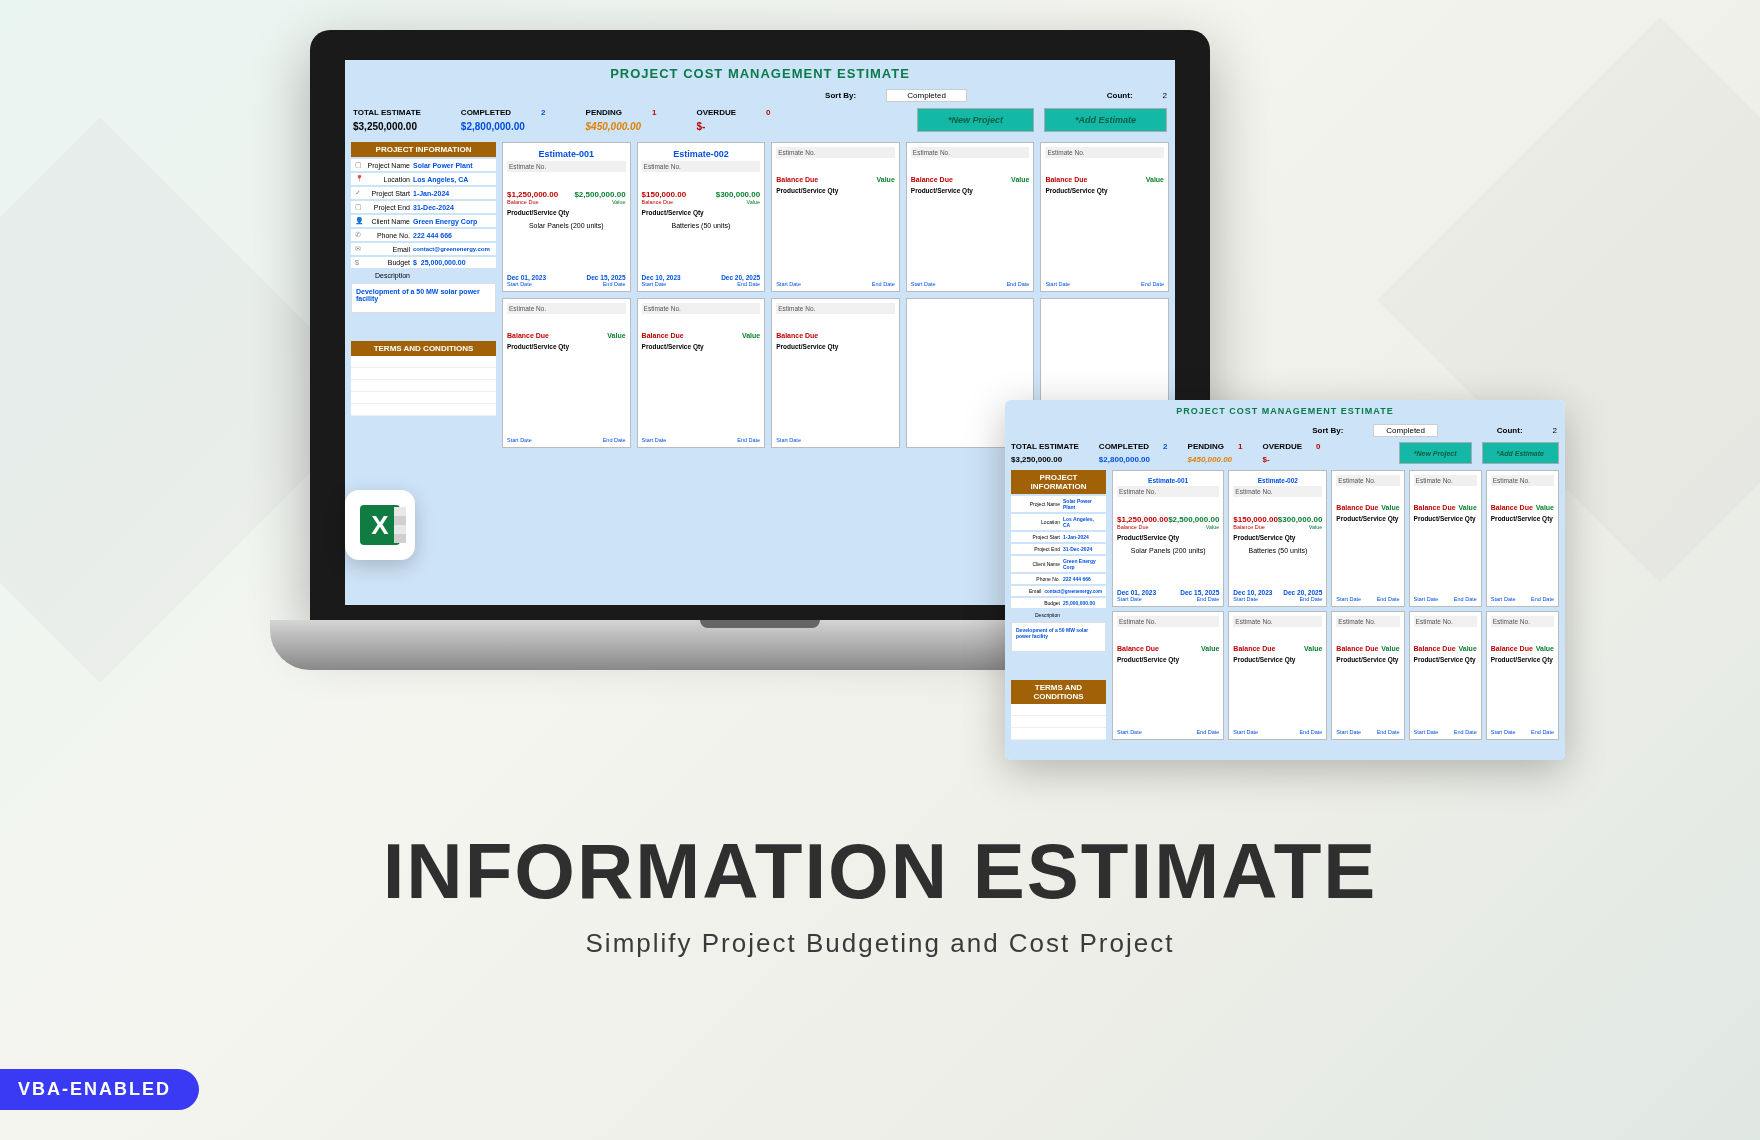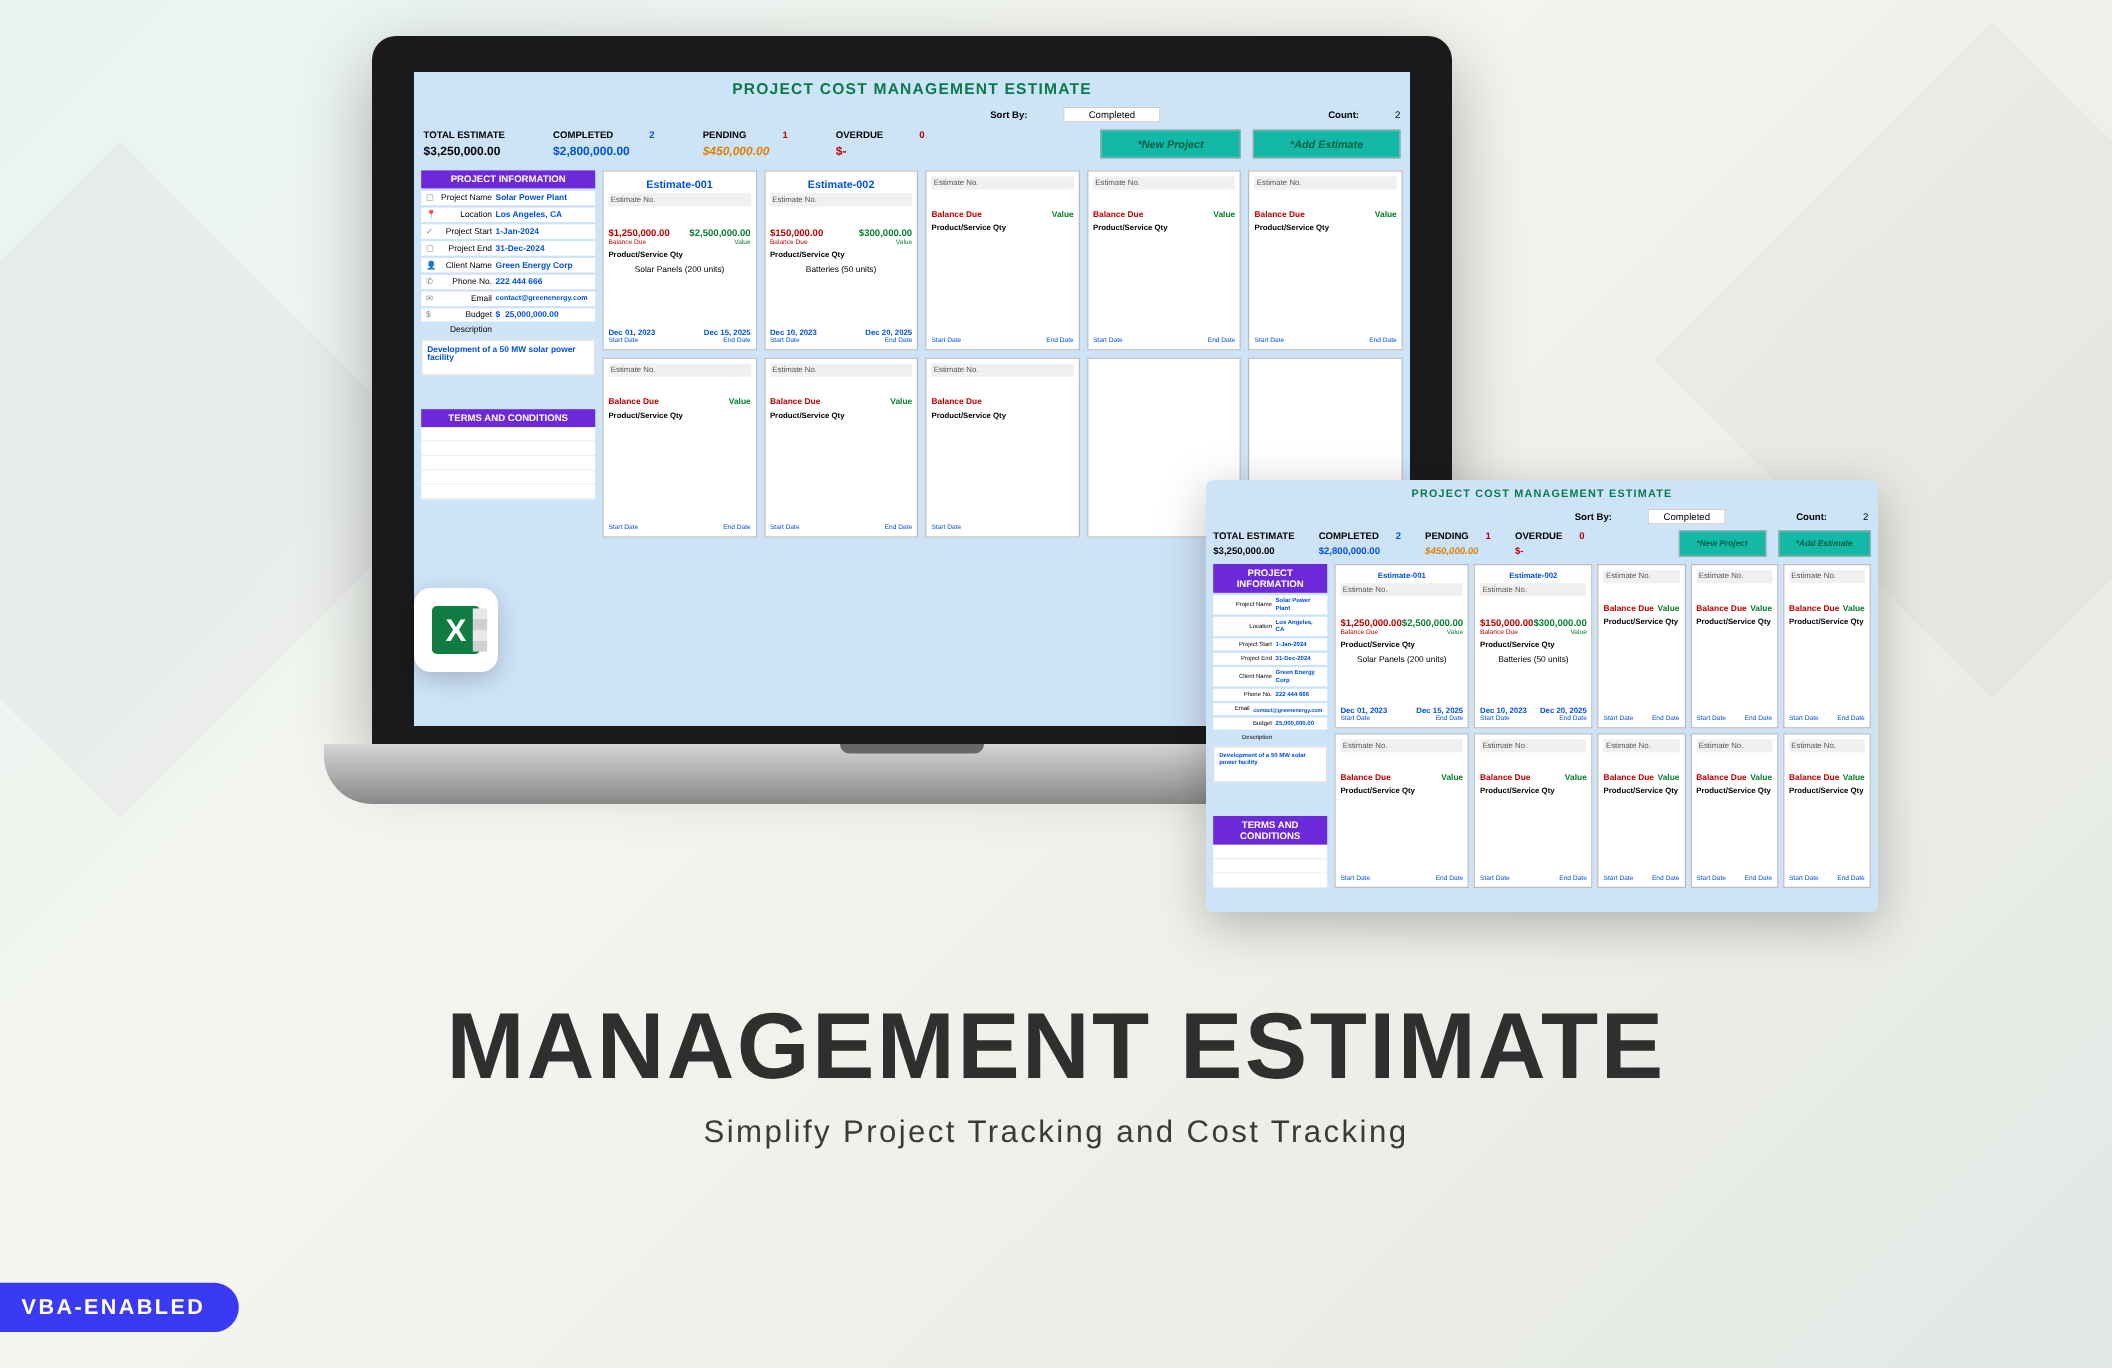--- a/index.html
+++ b/index.html
@@ -38,21 +38,21 @@
 .stats .v { font-weight:bold; font-size:10px; }
 .stats .c2 { color:#0050e0; }
 .stats .c3 { color:#e08000;font-style:italic; }
 .stats .c4 { color:#c00000; }
 .stats .n { font-size:8px; font-weight:bold; }
 .btns { margin-left:auto; display:flex; gap:10px; }
 .btns button { background:#14b8a6; border:1px solid #aaa; font-size:9px; font-style:italic; font-weight:bold; color:#0a6040; padding:6px 30px; cursor:pointer; }
 
 .body-area { display:flex; padding:0 6px; gap:6px; }
 .sidebar { width:145px; display:flex; flex-direction:column; gap:2px; }
-.sec-header { background:#6d28d9; color:#fff; text-align:center; font-weight:bold; font-size:8px; padding:3px; }
+.sec-header { background:#a16207; color:#fff; text-align:center; font-weight:bold; font-size:8px; padding:3px; }
 .info-row { display:flex; background:#fff; padding:2px 4px; font-size:7px; align-items:center; }
 .info-row .ic { width:10px; color:#888; }
 .info-row .k { width:48px; color:#000; text-align:right; padding-right:3px; }
 .info-row .vv { color:#0050e0; font-weight:bold; flex:1; }
 .desc-box { background:#fff; padding:4px; font-size:7px; color:#0050e0; font-weight:bold; border:1px solid #ddd; min-height:30px; }
 .terms { margin-top:26px; }
 .terms .line { background:#fff; height:12px; border-bottom:1px solid #eee; }
 
 .cards { flex:1; display:grid; grid-template-columns:repeat(5,1fr); gap:6px; }
 .card { background:#fff; border:1px solid #bbb; padding:4px; display:flex; flex-direction:column; font-size:7px; min-height:150px; }
@@ -573,18 +573,18 @@
             </div>
           </div>
       </div>
     </div>
   </div>
 </div>
 
 <div class="hero">
   <h1>
     <br>
-    <span>MANAGEMENT ESTIMATE</span>
+    <span>INFORMATION ESTIMATE</span>
   </h1>
-  <div class="tag">Simplify Project Tracking and Cost Tracking</div>
+  <div class="tag">Simplify Project Budgeting and Cost Project</div>
 </div>
 
 <div class="vba">VBA-ENABLED</div>
 
 </body></html>

